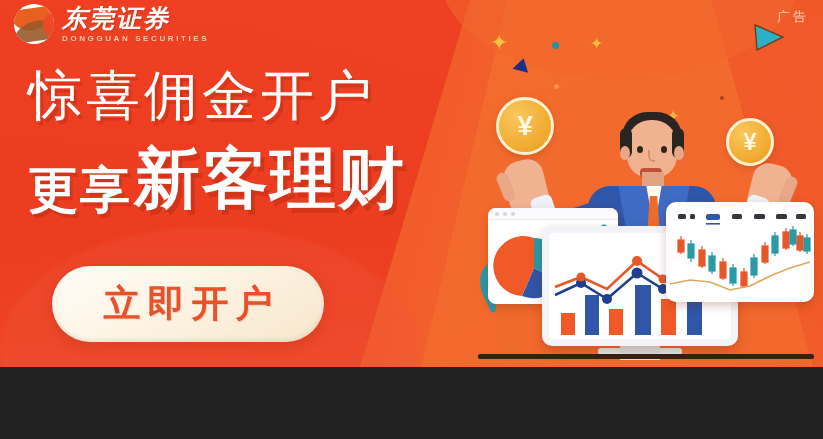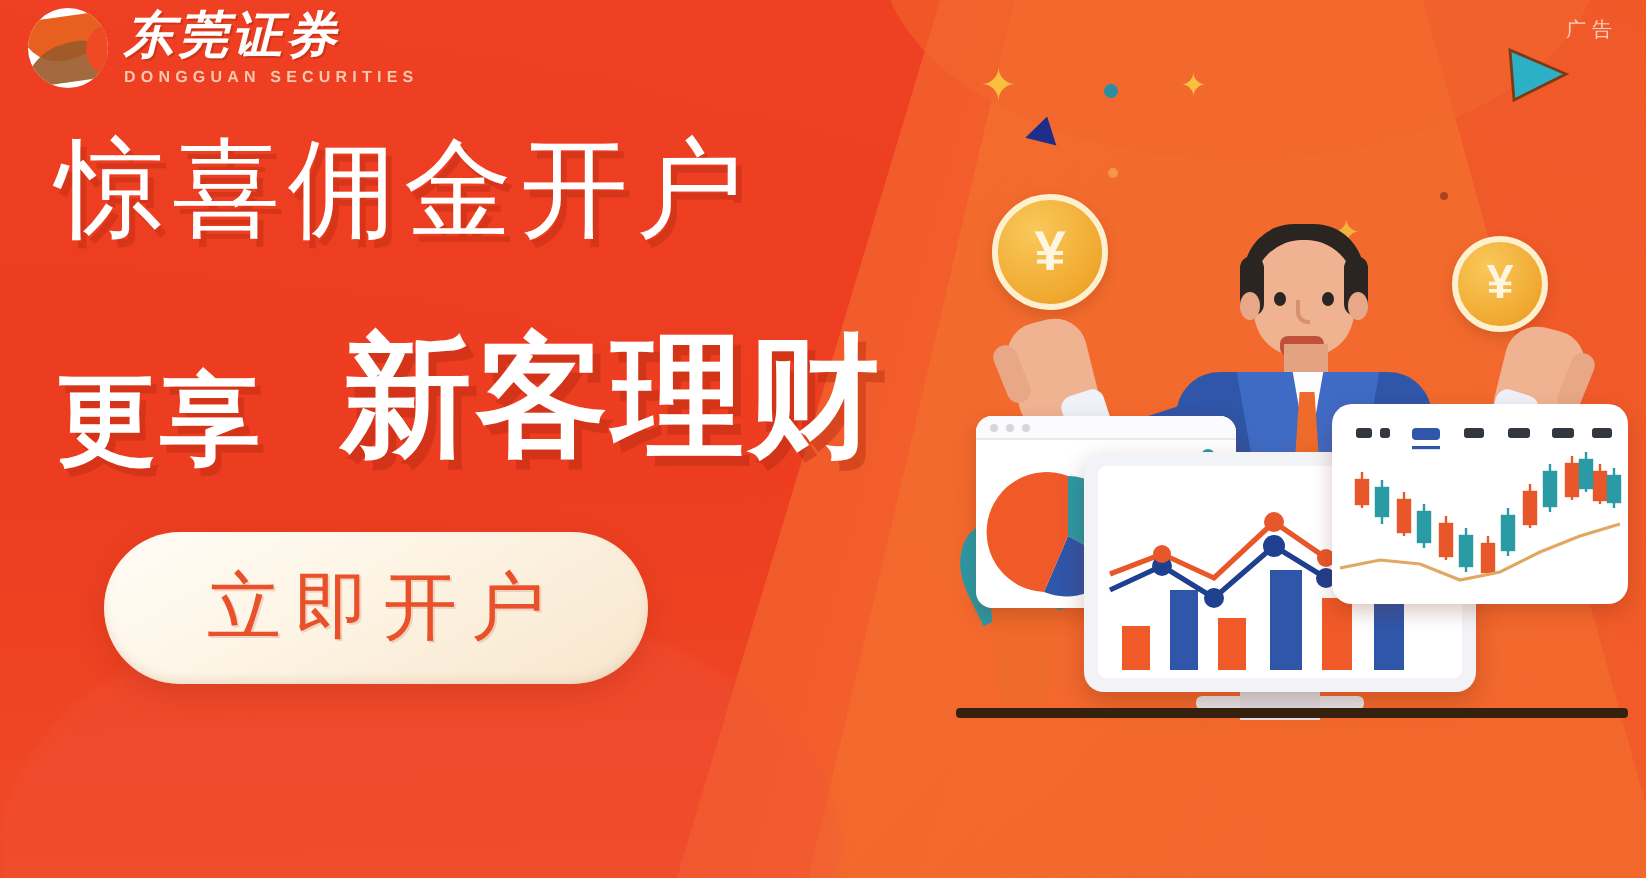--- a/index.html
+++ b/index.html
@@ -1,18 +1,18 @@
 <!DOCTYPE html>
 <html><head>
 <meta charset="utf-8">
 <style>
   html,body{margin:0;padding:0;background:#222;}
   *{box-sizing:border-box;}
   .banner{
-    position:relative;width:823px;height:439px;overflow:hidden;
+    position:relative;width:823px;height:367px;overflow:hidden;
     font-family:"Liberation Sans","DejaVu Sans",sans-serif;
     background:#f05a2a;
   }
   
   .bg-base{position:absolute;inset:0;background:linear-gradient(105deg,#ef4622 0%,#ef4d25 28%,#f3602c 58%,#f4702f 100%);}
   .bg-left-wedge{
     position:absolute;left:0;top:0;width:470px;height:439px;
     background:linear-gradient(180deg,#ee3f22 0%,#ec3c20 55%,#f04a26 100%);
     clip-path:polygon(0 0,100% 0,72% 100%,0 100%);
     opacity:.96;
@@ -40,47 +40,47 @@
 
   
   .logo-wrap{position:absolute;left:14px;top:4px;display:flex;align-items:center;gap:8px;}
   .logo-mark{position:relative;width:40px;height:40px;border-radius:50%;background:#ffffff;overflow:hidden;flex:none;}
   .logo-mark .wave-a{position:absolute;left:-4px;top:4px;width:48px;height:22px;background:#e8601f;border-radius:0 0 60% 40%/0 0 100% 100%;transform:rotate(-8deg);}
   .logo-mark .wave-b{position:absolute;left:-2px;top:17px;width:46px;height:20px;background:#9a5a2a;border-radius:60% 40% 0 0/100% 100% 0 0;transform:rotate(-8deg);opacity:.9;}
   .logo-mark .notch{position:absolute;right:-9px;top:9px;width:20px;height:24px;border-radius:50%;background:#ee4a25;}
   .logo-text{display:flex;flex-direction:column;line-height:1;}
   .logo-cn{font-size:25px;font-weight:700;color:#ffffff;letter-spacing:2px;font-style:italic;text-shadow:1px 1px 0 rgba(150,35,10,.35);}
   .logo-en{font-size:8px;font-weight:700;color:#f8c9ae;letter-spacing:2.6px;margin-top:4px;}
-  .ad-tag{position:absolute;right:14px;top:8px;font-size:10px;color:#ffd9c4;letter-spacing:3px;opacity:.92;}
+  .ad-tag{position:absolute;right:14px;top:8px;font-size:13px;color:#ffd9c4;letter-spacing:3px;opacity:.92;}
 
   
   .headline{position:absolute;left:28px;top:68px;width:450px;}
   .hl-row{display:flex;align-items:baseline;line-height:1;}
   .hl-1{
     font-size:54px;font-weight:400;color:#ffffff;letter-spacing:4px;
     text-shadow:3px 4px 0 rgba(175,40,15,.38);
   }
-  .hl-row-2{margin-top:32px;display:flex;align-items:flex-end;gap:36px;}
+  .hl-row-2{margin-top:12px;display:flex;align-items:flex-end;}
   .hl-2-small{
     font-size:50px;font-weight:700;color:#ffffff;letter-spacing:2px;
     text-shadow:3px 4px 0 rgba(175,40,15,.38);
   }
   .hl-2-big{
     font-size:66px;font-weight:700;color:#ffffff;letter-spacing:2px;margin-left:2px;
     text-shadow:4px 5px 0 rgba(175,40,15,.40);
   }
 
   
   .cta{
     position:absolute;left:52px;top:266px;width:272px;height:76px;border-radius:38px;
     background:linear-gradient(150deg,#fffdf7 0%,#fdf4e4 45%,#f7e6cd 100%);
     box-shadow:0 5px 14px rgba(150,30,10,.22), inset 0 -2px 4px rgba(200,160,120,.25);
     display:flex;align-items:center;justify-content:center;cursor:pointer;
   }
-  .cta-label{font-size:37px;font-weight:400;color:#e8512a;letter-spacing:7px;text-indent:7px;
+  .cta-label{font-size:37px;font-weight:700;color:#e8512a;letter-spacing:7px;text-indent:7px;
     text-shadow:1px 1px 0 rgba(190,70,40,.18);}
 
   
   .disclaimer{
     position:absolute;left:0;right:0;bottom:14px;text-align:center;
     font-size:17px;color:#ffe2d1;letter-spacing:2px;opacity:.95;
   }
 
   
   .illus{position:absolute;left:470px;top:0;width:353px;height:439px;}

